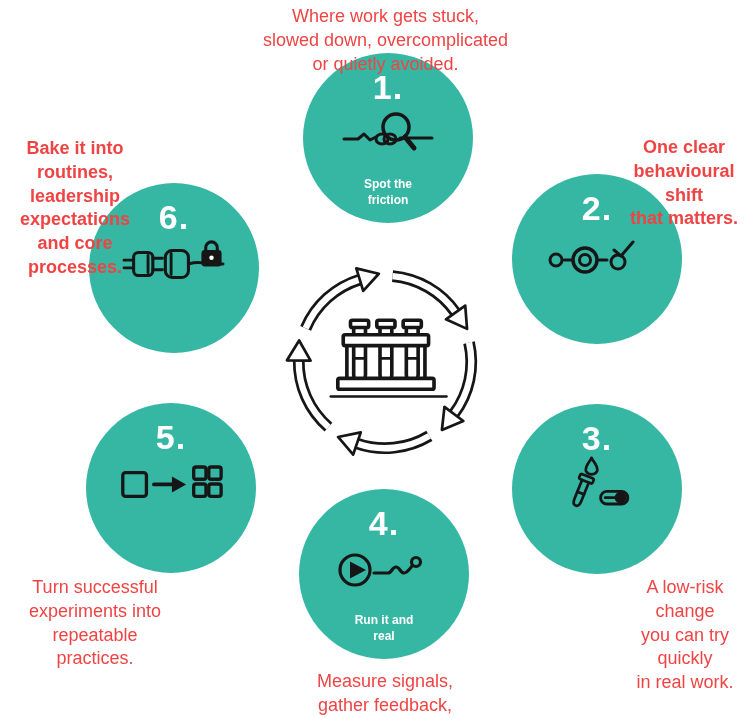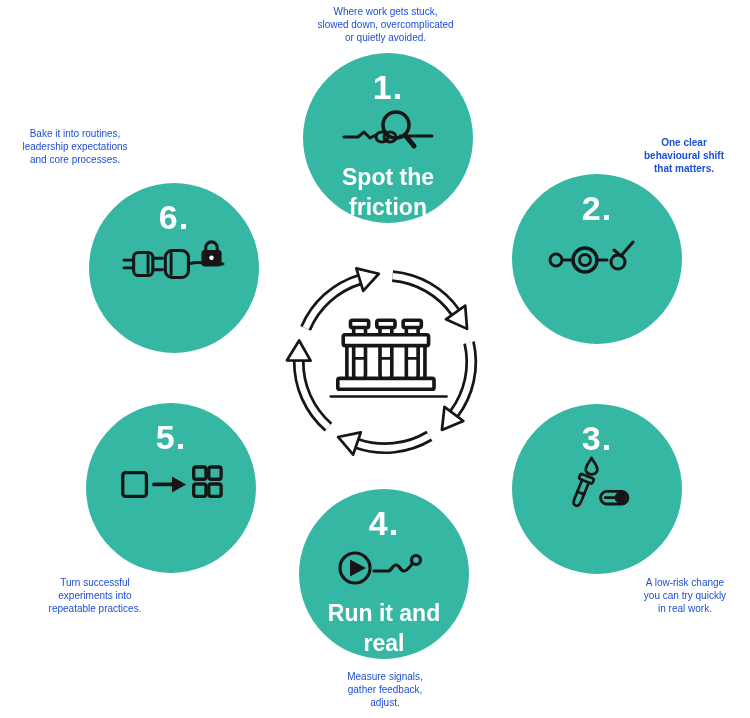--- a/index.html
+++ b/index.html
@@ -7,37 +7,37 @@
     position:relative; width:750px; height:718px; background:#ffffff;
     font-family:"Liberation Sans", sans-serif; overflow:hidden;
   }
   .circle {
     position:absolute; width:170px; height:170px; border-radius:50%;
     background:#36B7A4; color:#ffffff; text-align:center;
     display:flex; flex-direction:column; align-items:center;
   }
   .num { font-size:34px; font-weight:800; line-height:1; margin-top:17px; letter-spacing:1px; }
   .icon { height:54px; display:flex; align-items:center; justify-content:center; margin-top:3px; }
-  .label { font-size:23px; font-weight:700; line-height:1.3; white-space:pre-line; margin-top:6px; }
+  .label { font-size:12px; font-weight:700; line-height:1.3; white-space:pre-line; margin-top:16px; }
   .note {
-    position:absolute; font-size:10px; color:#1d4ed8; text-align:center;
+    position:absolute; font-size:18px; color:#ef4444; text-align:center;
     line-height:1.32; white-space:pre-line;
   }
   .s1 { left:303px; top:53px; }
   .s2 { left:512px; top:174px; }
   .s3 { left:512px; top:404px; }
   .s4 { left:299px; top:489px; }
   .s5 { left:86px;  top:403px; }
   .s6 { left:89px;  top:183px; }
   .n1 { left:258px; top:5px;   width:255px; }
   .n2 { left:620px; top:136px; width:128px;font-weight:bold; }
   .n3 { left:620px; top:576px; width:130px; }
   .n4 { left:295px; top:670px; width:180px; }
   .n5 { left:16px;   top:576px; width:158px; }
-  .n6 { left:0px;   top:127px; width:150px; }
+  .n6 { left:0px;   top:137px; width:150px;font-weight:bold; }
   .center-art { position:absolute; left:267px; top:244px; width:236px; height:236px; }
   svg { display:block; }
 </style>
 </head>
 <body>
 
 <div class="canvas">
 
   <div class="center-art">
     <svg viewBox="0 0 260 260" width="236" height="236">

